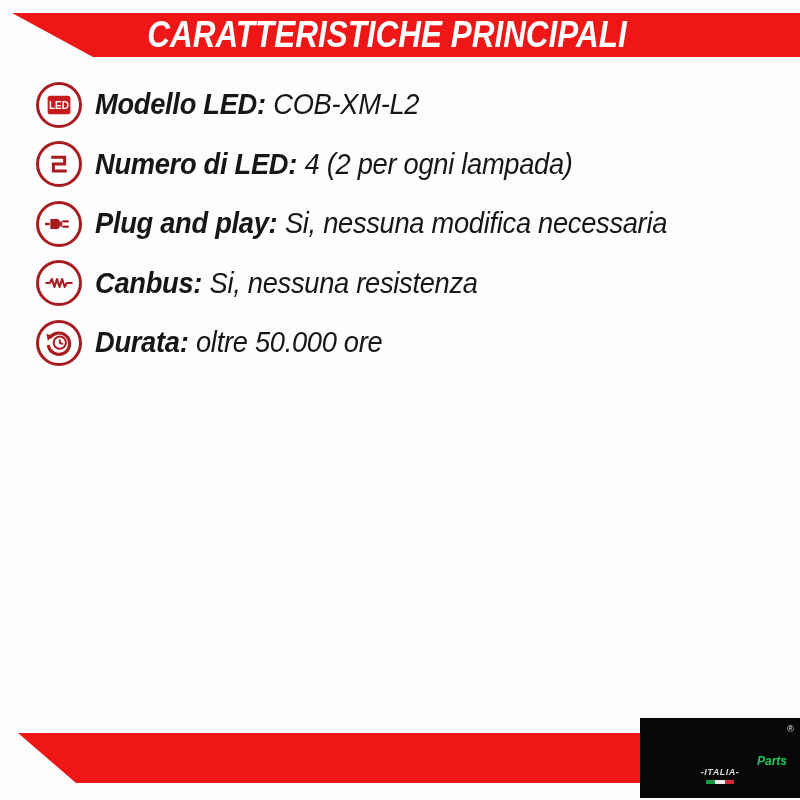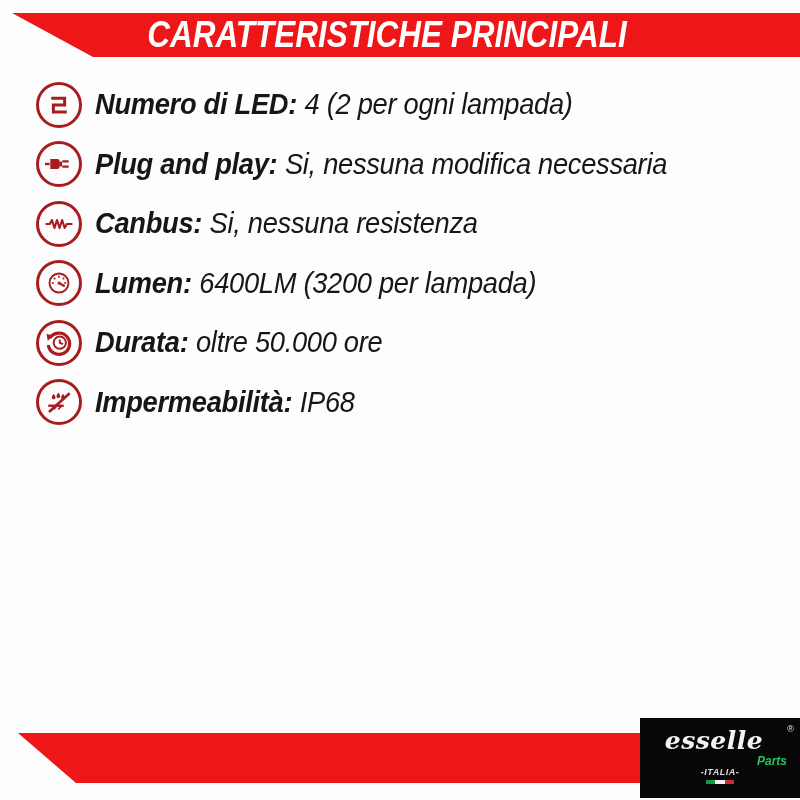--- a/index.html
+++ b/index.html
@@ -77,20 +77,31 @@
 </head>
 <body>
 
 <div class="page">
 
   <div class="top-banner">
     <span class="title">CARATTERISTICHE PRINCIPALI</span>
   </div>
 
   <div class="rows" id="rows">
+    <div class="row">
+      <span class="icon-wrap">
+          <svg width="32" height="32" viewBox="0 0 24 24">
+            <rect x="3.5" y="5" width="17" height="14" rx="2" fill="#c8191c"></rect>
+            <text x="12" y="15.3" font-size="7.5" font-weight="bold" fill="#fff" text-anchor="middle" font-family="Liberation Sans,sans-serif">LED</text>
+          </svg>
+        </span>
+      <span class="rowtext">
+        <span class="lbl">Modello LED:</span><span class="val">COB-XM-L2</span>
+      </span>
+    </div>
 
     <div class="row">
       <span class="icon-wrap">
           <svg width="30" height="30" viewBox="0 0 24 24">
             <path d="M7 6.5 H16.5 V12 H7.5 V17.5 H17" fill="none" stroke="#a81b1f" stroke-width="2.4" stroke-linecap="square"></path>
           </svg>
         </span>
       <span class="rowtext">
         <span class="lbl">Numero di LED:</span><span class="val">4 (2 per ogni lampada)</span>
       </span>
@@ -118,78 +129,41 @@
           </svg>
         </span>
       <span class="rowtext">
         <span class="lbl">Canbus:</span><span class="val">Si, nessuna resistenza</span>
       </span>
     </div>
 
 
 
 
-    <div class="row">
-      <span class="icon-wrap">
-          <svg width="30" height="30" viewBox="0 0 24 24">
-            <circle cx="12" cy="12" r="7.6" fill="none" stroke="#a81b1f" stroke-width="1.5"></circle>
-            <g stroke="#a81b1f" stroke-width="1.3">
-              <path d="M12 6.2 V7.8"></path>
-              <path d="M7.9 7.9 L9 9"></path>
-              <path d="M16.1 7.9 L15 9"></path>
-              <path d="M6.2 12 H7.8"></path>
-              <path d="M17.8 12 H16.2"></path>
-            </g>
-            <path d="M12 12 L16.6 14.6" stroke="#a81b1f" stroke-width="1.8"></path>
-            <circle cx="12" cy="12" r="1.2" fill="#a81b1f"></circle>
-          </svg>
-        </span>
-      <span class="rowtext">
-        <span class="lbl">Lumen:</span><span class="val">6400LM (3200 per lampada)</span>
-      </span>
-    </div>
 
     <div class="row">
       <span class="icon-wrap">
           <svg width="32" height="32" viewBox="0 0 24 24">
             <path d="M5.2 8.2 A8 8 0 1 1 4 13.5" fill="none" stroke="#a81b1f" stroke-width="2.4"></path>
             <polygon points="2.6,5.2 8.2,6.3 3.6,10.4" fill="#a81b1f"></polygon>
             <circle cx="12.6" cy="11.8" r="4.6" fill="none" stroke="#a81b1f" stroke-width="1.5"></circle>
             <path d="M12.6 9.3 V11.9 L15 12.8" fill="none" stroke="#a81b1f" stroke-width="1.4"></path>
           </svg>
         </span>
       <span class="rowtext">
         <span class="lbl">Durata:</span><span class="val">oltre 50.000 ore</span>
       </span>
     </div>
 
-    <div class="row">
-      <span class="icon-wrap">
-          <svg width="32" height="32" viewBox="0 0 24 24">
-            <g fill="#a81b1f">
-              <path d="M8 5.8 c0.9 1.3 1.4 2 1.4 2.8 a1.4 1.4 0 1 1 -2.8 0 c0 -0.8 0.5 -1.5 1.4 -2.8 z"></path>
-              <path d="M11.5 4.8 c0.9 1.3 1.4 2 1.4 2.8 a1.4 1.4 0 1 1 -2.8 0 c0 -0.8 0.5 -1.5 1.4 -2.8 z"></path>
-              <path d="M15 5.8 c0.9 1.3 1.4 2 1.4 2.8 a1.4 1.4 0 1 1 -2.8 0 c0 -0.8 0.5 -1.5 1.4 -2.8 z"></path>
-            </g>
-            <path d="M4 14.8 H15.5" stroke="#a81b1f" stroke-width="1.8"></path>
-            <path d="M8 17.5 L10.2 15.2 M11.5 17.5 L13.7 15.2" stroke="#a81b1f" stroke-width="1.2"></path>
-            <path d="M4.5 19.5 L20 5.5" stroke="#a81b1f" stroke-width="2"></path>
-          </svg>
-        </span>
-      <span class="rowtext">
-        <span class="lbl">Impermeabilità:</span><span class="val">IP68</span>
-      </span>
-    </div>
 
   </div>
 
   <div class="bottom-banner"></div>
 
   <div class="logo-box">
-    <span class="brand">esselle</span>
     <span class="registered">®</span>
     <span class="brand-sub">Parts</span>
     <span class="country">-ITALIA-</span>
     <span class="flag">
         <span class="g"></span>
         <span class="w"></span>
         <span class="r"></span>
       </span>
   </div>
 

